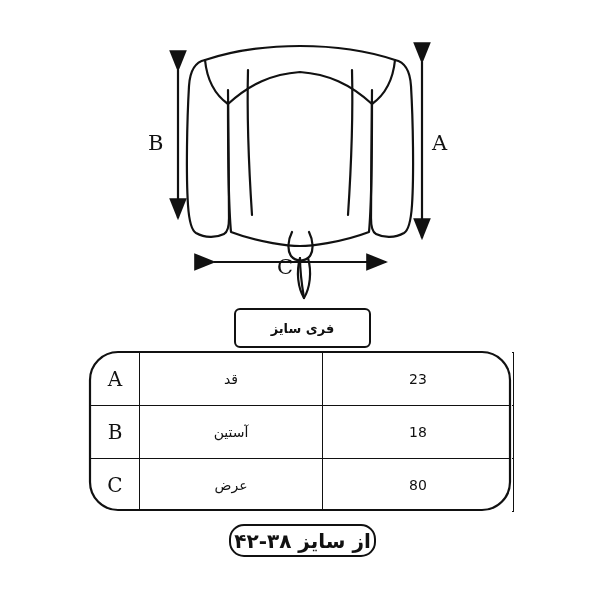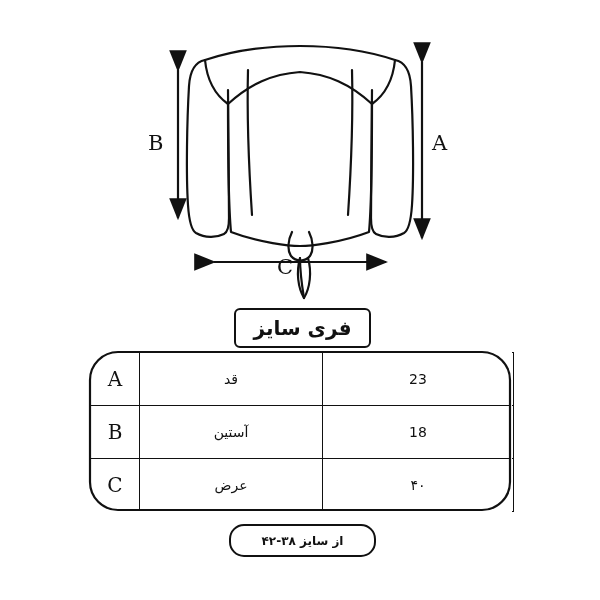--- a/index.html
+++ b/index.html
@@ -46,30 +46,30 @@
     align-items: center;
     justify-content: center;
     direction: rtl;
   }
   #free-size-pill {
     left: 234px;
     top: 308px;
     width: 133px;
     height: 36px;
     border-radius: 6px;
-    font-size: 20px;
+    font-size: 13px;
     font-weight: bold;
   }
   #range-pill {
     left: 229px;
     top: 524px;
     width: 143px;
     height: 29px;
     border-radius: 15px;
-    font-size: 12px;
+    font-size: 20px;
     font-weight: bold;
   }
 
   #size-table-wrap {
     position: absolute;
     left: 90px;
     top: 352px;
     width: 420px;
     height: 158px;
   }
@@ -163,21 +163,21 @@
           <td class="col-value">23</td>
           <td class="col-name">قد</td>
           <td class="col-key">A</td>
         </tr>
         <tr>
           <td class="col-value">18</td>
           <td class="col-name">آستین</td>
           <td class="col-key">B</td>
         </tr>
         <tr>
-          <td class="col-value">۴۰</td>
+          <td class="col-value">80</td>
           <td class="col-name">عرض</td>
           <td class="col-key">C</td>
         </tr>
       </tbody>
     </table>
 
     <svg style="position:absolute;left:-2px;top:-2px;width:424px;height:162px;pointer-events:none;" viewBox="0 0 424 162">
       <path d="M0,0 L0,162 L424,162 L424,0 Z M2,30 C2,14 14,2 30,2 L394,2 C410,2 422,14 422,30 L422,132 C422,148 410,160 394,160 L30,160 C14,160 2,148 2,132 Z" fill="#ffffff" fill-rule="evenodd"></path>
       <rect x="2" y="2" width="420" height="158" rx="28" ry="28" fill="none" stroke="#111111" stroke-width="2.2"></rect>
     </svg>

